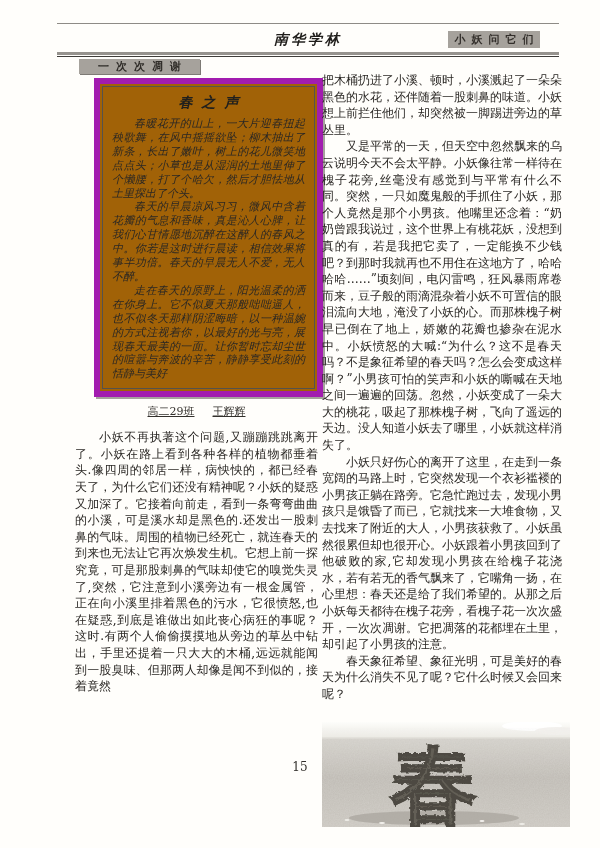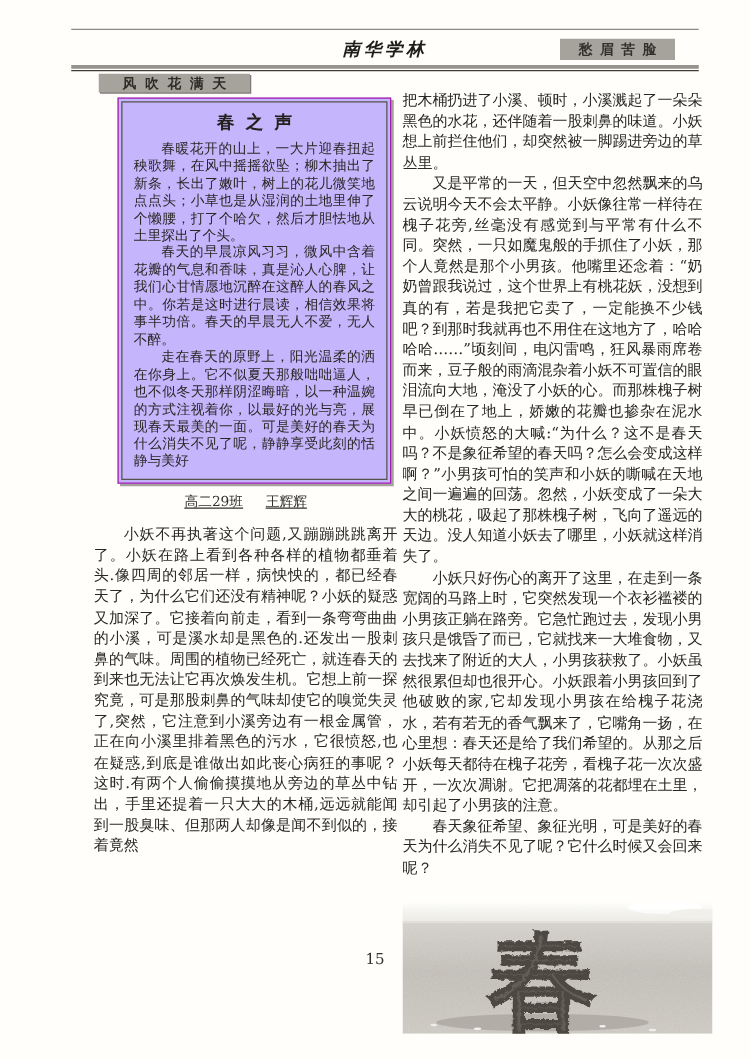--- a/index.html
+++ b/index.html
@@ -30,22 +30,22 @@
   
   .col-left{position:absolute;left:75px;top:78px;width:243px;}
   .col-right{position:absolute;left:322px;top:72px;width:240px;}
   .body-p{
     margin:0;font-size:12px;line-height:16.6px;text-align:justify;
     text-justify:inter-ideograph;word-break:break-all;
   }
   .indent{text-indent:2em;}
   
   .essay-box{
-    margin-left:19px;width:217px;border:1px solid #a21caf;
-    box-shadow:2px 2px 0 #a5a29c;background:#c4b5fd;
+    margin-left:19px;width:217px;border:6px solid #a21caf;
+    box-shadow:2px 2px 0 #a5a29c;background:#a16207;font-style:italic;
   }
   .essay-box-inner{
     border:1px solid #55524d;margin:2px;padding:5px 9px 7px 9px;
   }
   .essay-box-title{
     margin:2px 0 5px 0;text-align:center;font-size:14px;font-weight:bold;
     letter-spacing:9px;text-indent:9px;color:#21201d;
   }
   .essay-box p{
     margin:0;font-size:11px;line-height:13.9px;text-align:justify;
@@ -71,37 +71,37 @@
 </style>
 </head>
 <body>
 
 <div class="page">
 
   <div class="rule-top"></div>
 
   <div class="masthead">南华学林</div>
 
-  <div class="issue-box">愁眉苦脸</div>
+  <div class="issue-box">小妖问它们</div>
 
   <div class="rule-double">
     <div class="rule-thick"></div>
     <div class="rule-thin"></div>
   </div>
 
-  <div class="badge">风吹花满天</div>
+  <div class="badge">一次次凋谢</div>
 
   <div class="col-left">
 
     <div class="essay-box">
       <div class="essay-box-inner">
         <h2 class="essay-box-title">春之声</h2>
         <p>春暖花开的山上，一大片迎春扭起秧歌舞，在风中摇摇欲坠；柳木抽出了新条，长出了嫩叶，树上的花儿微笑地点点头；小草也是从湿润的土地里伸了个懒腰，打了个哈欠，然后才胆怯地从土里探出了个头。</p>
         <p>春天的早晨凉风习习，微风中含着花瓣的气息和香味，真是沁人心脾，让我们心甘情愿地沉醉在这醉人的春风之中。你若是这时进行晨读，相信效果将事半功倍。春天的早晨无人不爱，无人不醉。</p>
-        <p>走在春天的原野上，阳光温柔的洒在你身上。它不似夏天那般咄咄逼人，也不似冬天那样阴涩晦暗，以一种温婉的方式注视着你，以最好的光与亮，展现春天最美的一面。可是美好的春天为什么消失不见了呢，静静享受此刻的恬静与美好</p>
+        <p>走在春天的原野上，阳光温柔的洒在你身上。它不似夏天那般咄咄逼人，也不似冬天那样阴涩晦暗，以一种温婉的方式注视着你，以最好的光与亮，展现春天最美的一面。让你暂时忘却尘世的喧嚣与奔波的辛苦，静静享受此刻的恬静与美好</p>
       </div>
     </div>
 
 
     <div class="byline">
       <span>高二29班</span><span class="sep"></span><span>王辉辉</span>
     </div>
 
     <p class="body-p indent">小妖不再执著这个问题,又蹦蹦跳跳离开了。小妖在路上看到各种各样的植物都垂着头.像四周的邻居一样，病怏怏的，都已经春天了，为什么它们还没有精神呢？小妖的疑惑又加深了。它接着向前走，看到一条弯弯曲曲的小溪，可是溪水却是黑色的.还发出一股刺鼻的气味。周围的植物已经死亡，就连春天的到来也无法让它再次焕发生机。它想上前一探究竟，可是那股刺鼻的气味却使它的嗅觉失灵了,突然，它注意到小溪旁边有一根金属管，正在向小溪里排着黑色的污水，它很愤怒,也在疑惑,到底是谁做出如此丧心病狂的事呢？这时.有两个人偷偷摸摸地从旁边的草丛中钻出，手里还提着一只大大的木桶,远远就能闻到一股臭味、但那两人却像是闻不到似的，接着竟然</p>
   </div>

